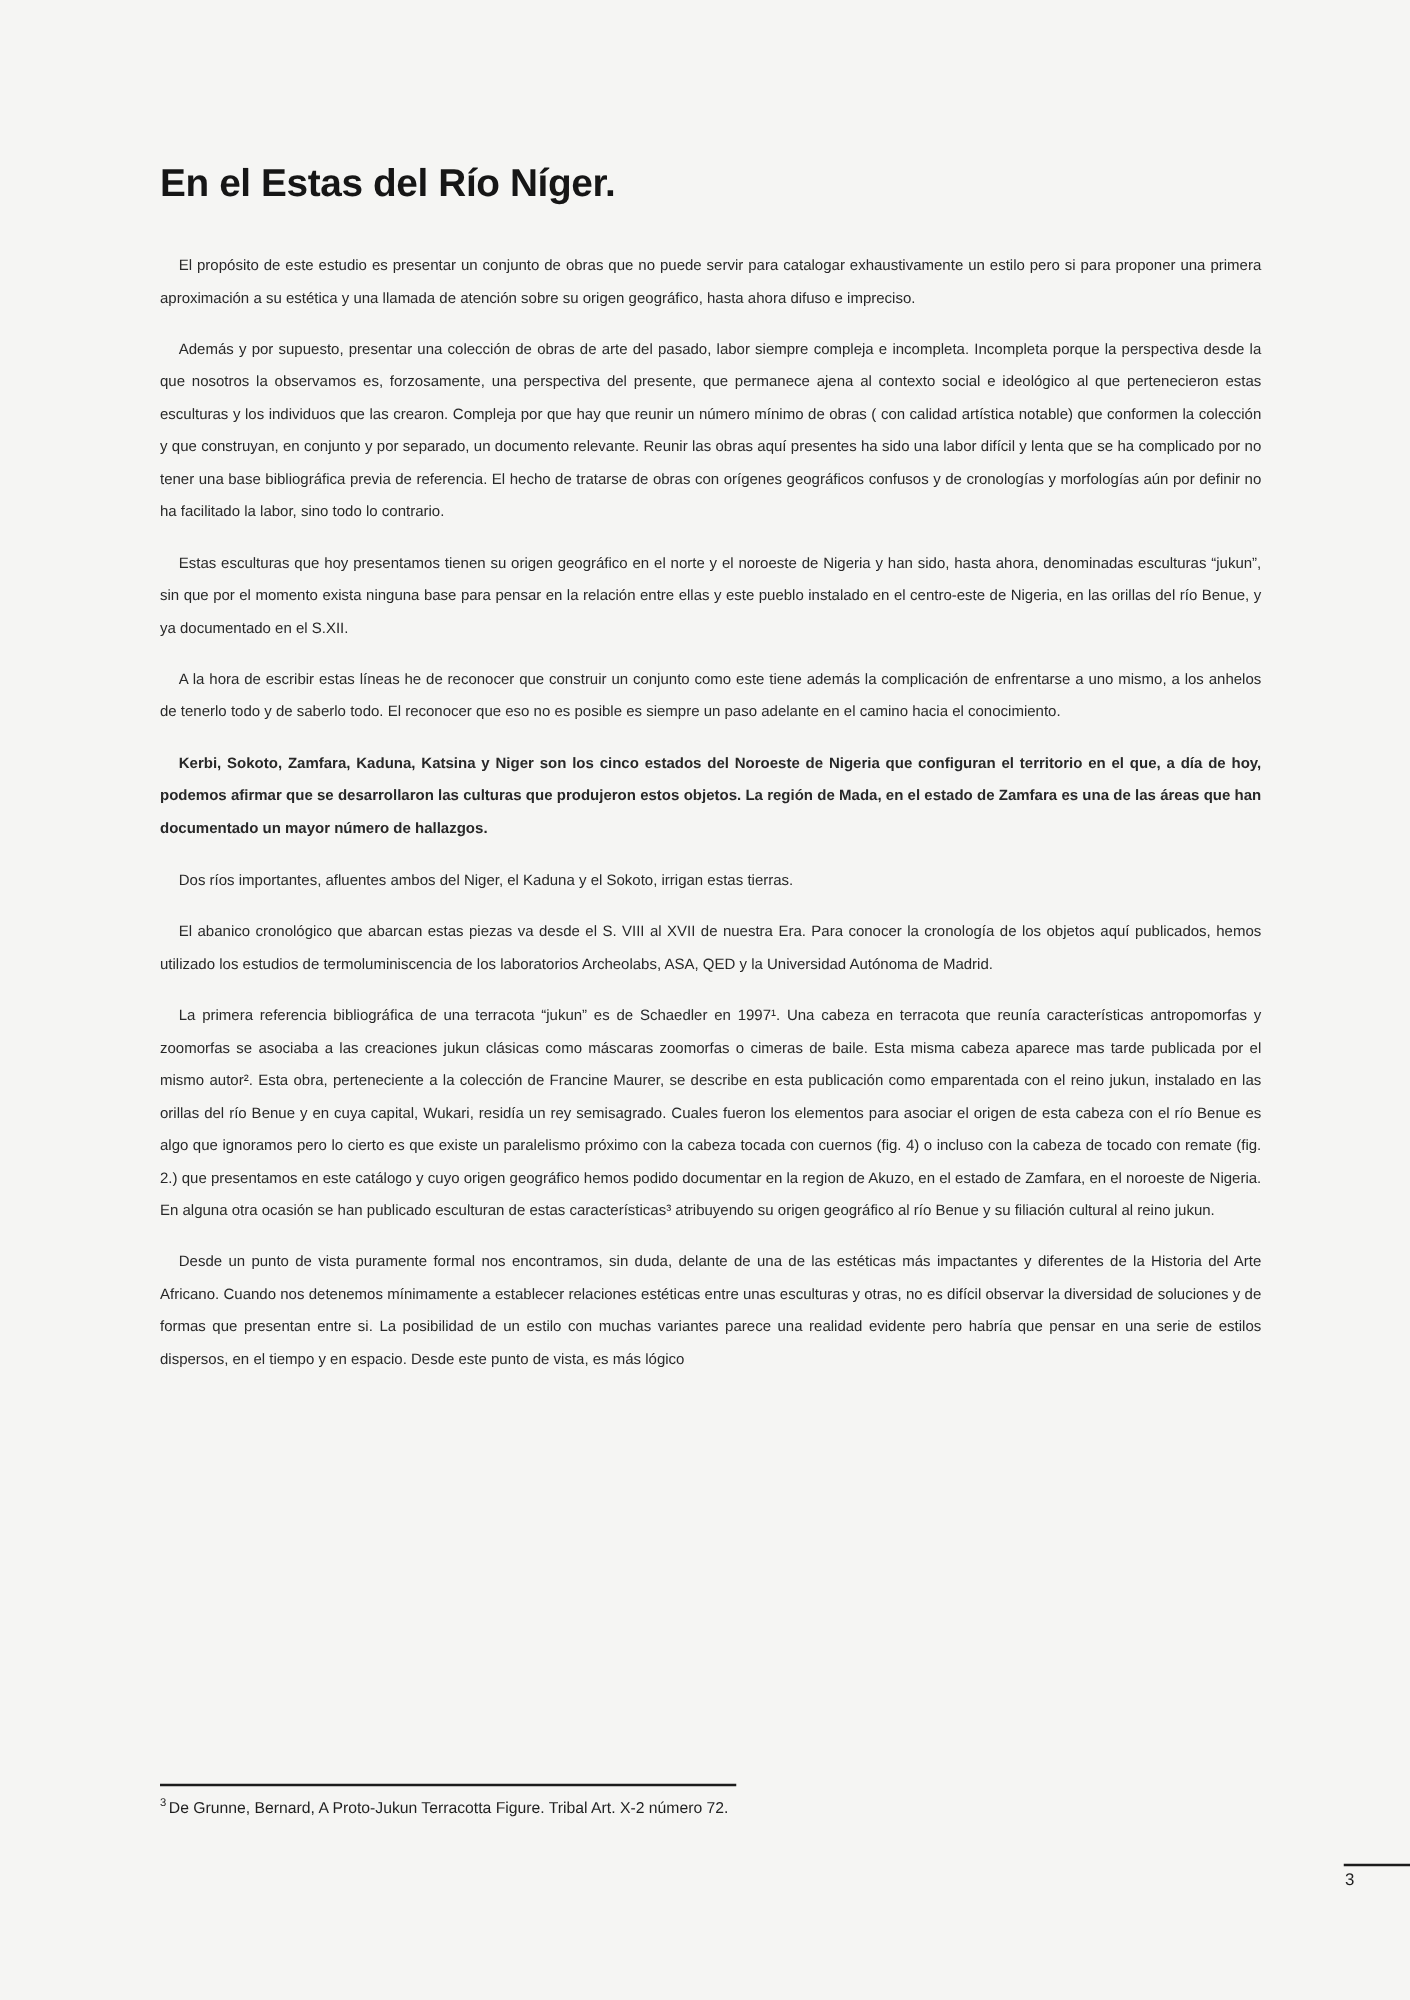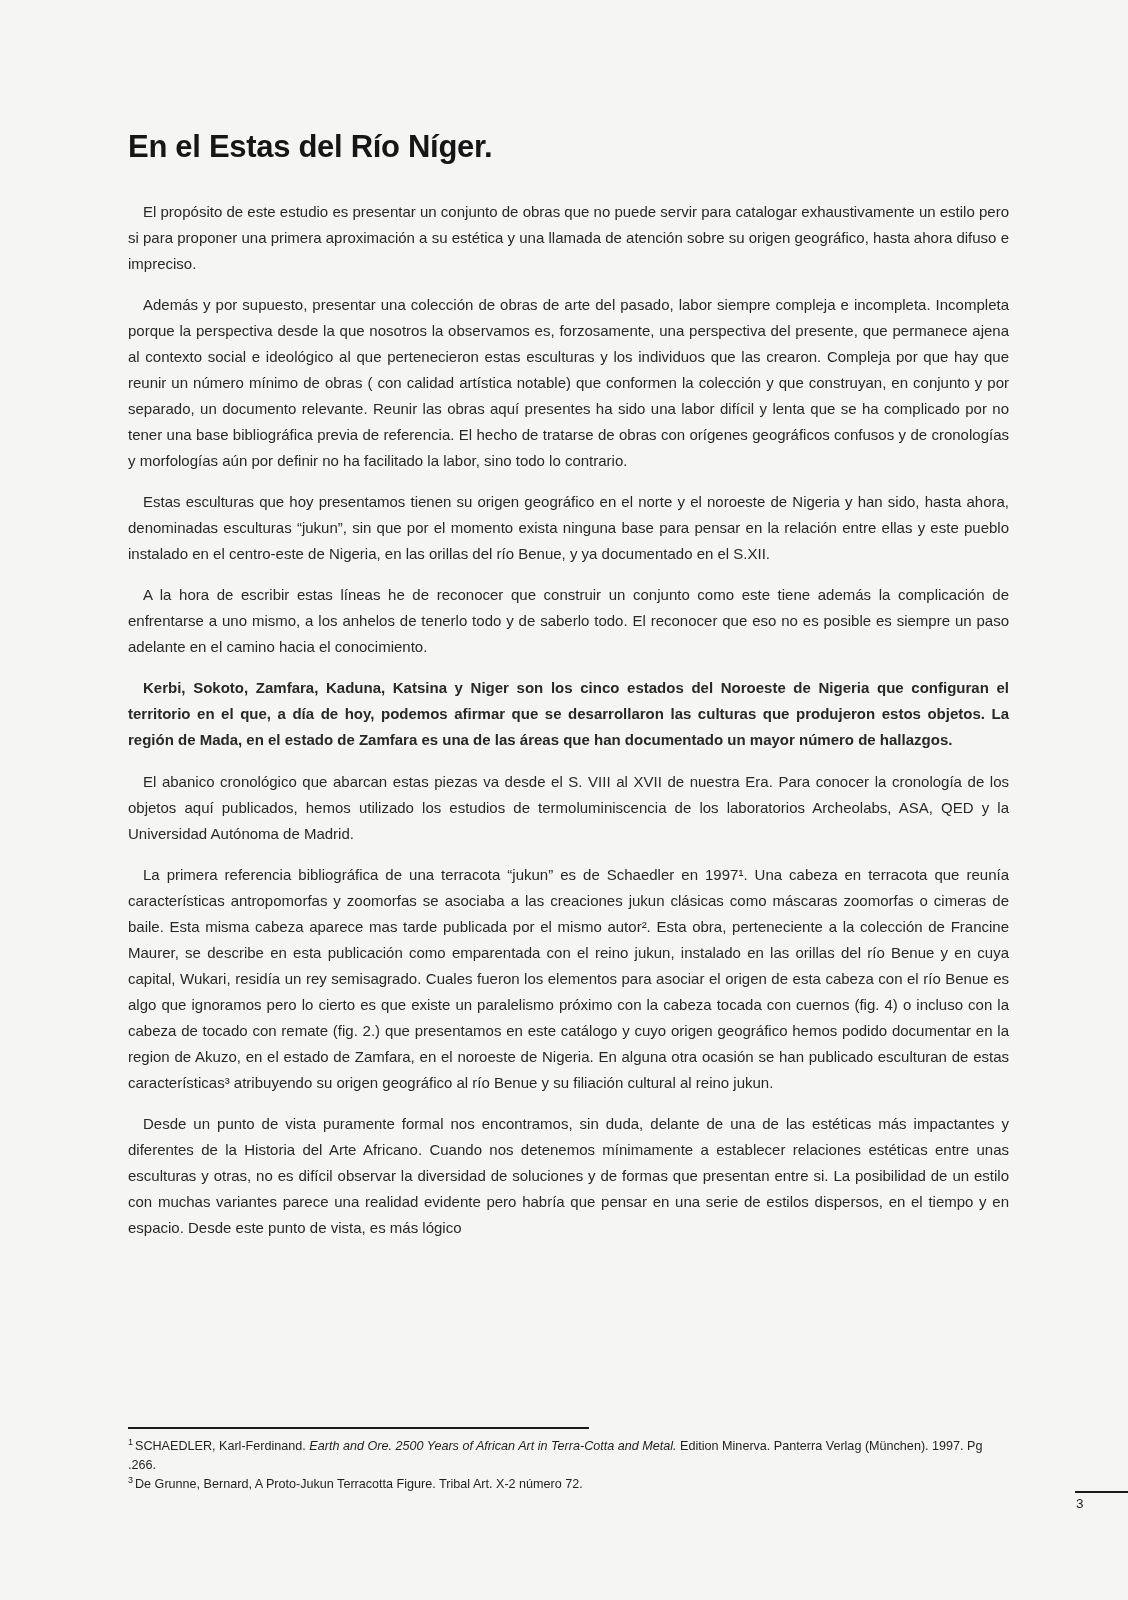--- a/index.html
+++ b/index.html
@@ -24,21 +24,21 @@
   .page-title {
     font-size: 31px;
     line-height: 36px;
     font-weight: 700;
     letter-spacing: -0.3px;
     color: #161616;
     margin: 0 0 34px 0;
     font-family: "Liberation Sans", "DejaVu Sans", sans-serif;
   }
   .body-text p {
-    font-size: 15px;
+    font-size: 12px;
     line-height: 26px;
     margin: 0 0 15px 0;
     text-align: justify;
     text-indent: 15px;
     color: #282828;
   }
   .body-text p.tight {
     margin-bottom: 16px;
     font-weight: bold;
   }
@@ -93,32 +93,30 @@
 
 <div class="content">
   <h1 class="page-title">En el Estas del Río Níger.</h1>
 
   <div class="body-text">
     <p>El propósito de este estudio es presentar un conjunto de obras que no puede servir para catalogar exhaustivamente un estilo pero si para proponer una primera aproximación a su estética y una llamada de atención sobre su origen geográfico, hasta ahora difuso e impreciso.</p>
     <p>Además y por supuesto, presentar una colección de obras de arte del pasado, labor siempre compleja e incompleta. Incompleta porque la perspectiva desde la que nosotros la observamos es, forzosamente, una perspectiva del presente, que permanece ajena al contexto social e ideológico al que pertenecieron estas esculturas y los individuos que las crearon. Compleja por que hay que reunir un número mínimo de obras ( con calidad artística notable) que conformen la colección y que construyan, en conjunto y por separado, un documento relevante. Reunir las obras aquí presentes ha sido una labor difícil y lenta que se ha complicado por no tener una base bibliográfica previa de referencia. El hecho de tratarse de obras con orígenes geográficos confusos y de cronologías y morfologías aún por definir no ha facilitado la labor, sino todo lo contrario.</p>
     <p>Estas esculturas que hoy presentamos tienen su origen geográfico en el norte y el noroeste de Nigeria y han sido, hasta ahora, denominadas esculturas “jukun”, sin que por el momento exista ninguna base para pensar en la relación entre ellas y este pueblo instalado en el centro-este de Nigeria, en las orillas del río Benue, y ya documentado en el S.XII.</p>
     <p>A la hora de escribir estas líneas he de reconocer que construir un conjunto como este tiene además la complicación de enfrentarse a uno mismo, a los anhelos de tenerlo todo y de saberlo todo. El reconocer que eso no es posible es siempre un paso adelante en el camino hacia el conocimiento.</p>
     <p class="tight">Kerbi, Sokoto, Zamfara, Kaduna, Katsina y Niger son los cinco estados del Noroeste de Nigeria que configuran el territorio en el que, a día de hoy, podemos afirmar que se desarrollaron las culturas que produjeron estos objetos. La región de Mada, en el estado de Zamfara es una de las áreas que han documentado un mayor número de hallazgos.</p>
+    <p>Dos ríos importantes, afluentes ambos del Niger, el Kaduna y el Sokoto, irrigan estas tierras.</p>
     <p>El abanico cronológico que abarcan estas piezas va desde el S. VIII al XVII de nuestra Era. Para conocer la cronología de los objetos aquí publicados, hemos utilizado los estudios de termoluminiscencia de los laboratorios Archeolabs, ASA, QED y la Universidad Autónoma de Madrid.</p>
     <p>La primera referencia bibliográfica de una terracota “jukun” es de Schaedler en 1997¹. Una cabeza en terracota que reunía características antropomorfas y zoomorfas se asociaba a las creaciones jukun clásicas como máscaras zoomorfas o cimeras de baile. Esta misma cabeza aparece mas tarde publicada por el mismo autor². Esta obra, perteneciente a la colección de Francine Maurer, se describe en esta publicación como emparentada con el reino jukun, instalado en las orillas del río Benue y en cuya capital, Wukari, residía un rey semisagrado. Cuales fueron los elementos para asociar el origen de esta cabeza con el río Benue es algo que ignoramos pero lo cierto es que existe un paralelismo próximo con la cabeza tocada con cuernos (fig. 4) o incluso con la cabeza de tocado con remate (fig. 2.) que presentamos en este catálogo y cuyo origen geográfico hemos podido documentar en la region de Akuzo, en el estado de Zamfara, en el noroeste de Nigeria. En alguna otra ocasión se han publicado esculturan de estas características³ atribuyendo su origen geográfico al río Benue y su filiación cultural al reino jukun.</p>
     <p>Desde un punto de vista puramente formal nos encontramos, sin duda, delante de una de las estéticas más impactantes y diferentes de la Historia del Arte Africano. Cuando nos detenemos mínimamente a establecer relaciones estéticas entre unas esculturas y otras, no es difícil observar la diversidad de soluciones y de formas que presentan entre si. La posibilidad de un estilo con muchas variantes parece una realidad evidente pero habría que pensar en una serie de estilos dispersos, en el tiempo y en espacio. Desde este punto de vista, es más lógico</p>
   </div>
 </div>
 
 <div class="footnotes">
   <div class="fn-rule"></div>
 
-  <div class="fn">
-    <sup>1</sup><span>SCHAEDLER, Karl-Ferdinand. </span><span class="it">Earth and Ore. 2500 Years of African Art in Terra-Cotta and Metal.</span><span> Edition Minerva. Panterra Verlag (München). 1997. Pg .266.</span>
-  </div>
 
 
   <div class="fn">
     <sup>3</sup><span>De Grunne, Bernard, A Proto-Jukun Terracotta Figure. Tribal Art. X-2 número 72.</span><span class="it"></span><span></span>
   </div>
 </div>
 
 <div class="pagenum-block">
   <div class="pagenum-rule"></div>
   <div class="pagenum">3</div>

